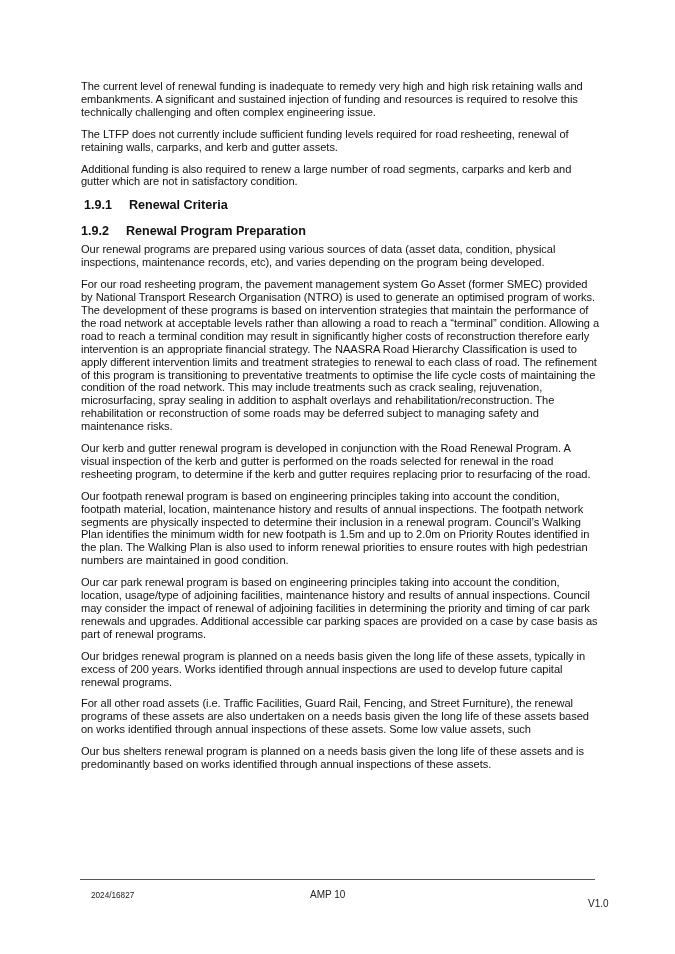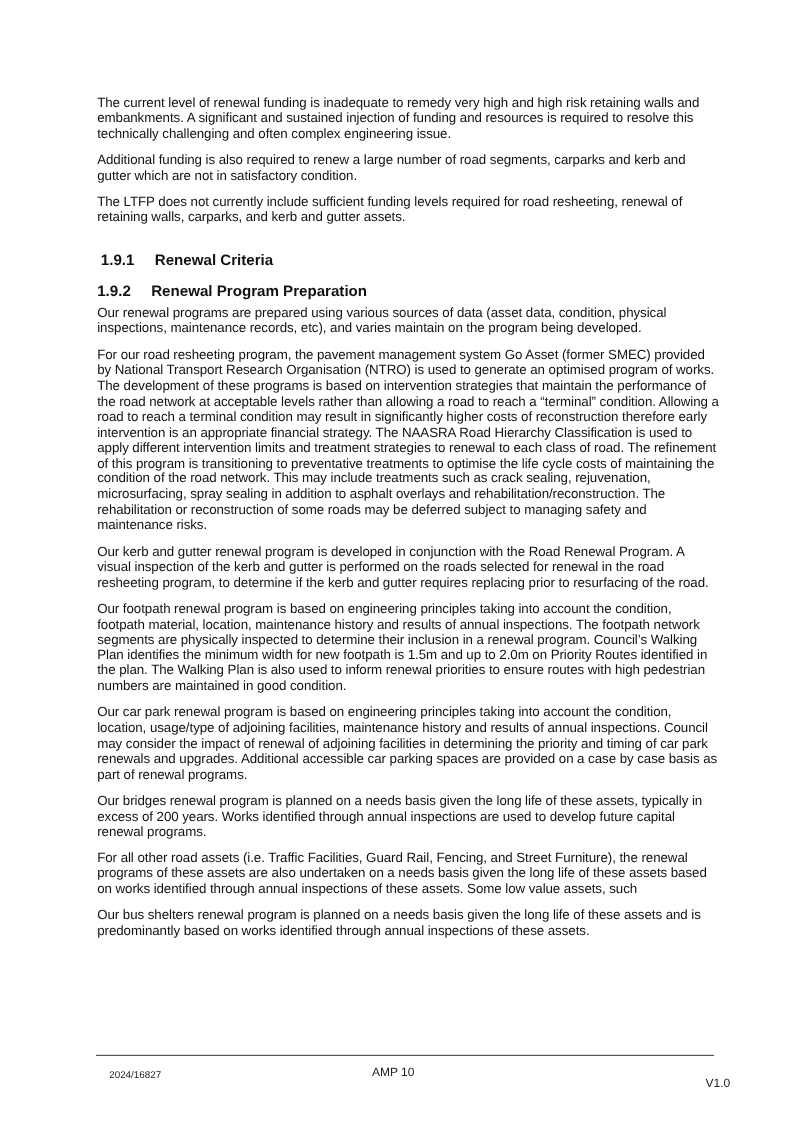--- a/index.html
+++ b/index.html
@@ -40,21 +40,21 @@
       font-size: 12.6px;
       line-height: 15px;
       margin: 0;
       white-space: nowrap;
     }
     .heading .num {
       display: inline-block;
       width: 45px;
     }
     .h-191 {
-      margin: 22px 0 11px 3px;
+      margin: 10px 0 11px 3px;
     }
     .h-192 {
       margin: 0 0 4px 0;
     }
     .footer-rule {
       position: absolute;
       left: 80px;
       top: 879px;
       width: 515px;
       height: 0;
@@ -83,32 +83,32 @@
       color: #222222;
     }
   </style>
 </head>
 <body>
 
 <div class="page">
   <div class="content">
 
     <p class="body-para">The current level of renewal funding is inadequate to remedy very high and high risk retaining walls and embankments. A significant and sustained injection of funding and resources is required to resolve this technically challenging and often complex engineering issue.</p>
+    <p class="body-para">The LTFP does not currently include sufficient funding levels required for road resheeting, renewal of retaining walls, carparks, and kerb and gutter assets.</p>
     <p class="body-para">Additional funding is also required to renew a large number of road segments, carparks and kerb and gutter which are not in satisfactory condition.</p>
-    <p class="body-para">The LTFP does not currently include sufficient funding levels required for road resheeting, renewal of retaining walls, carparks, and kerb and gutter assets.</p>
 
     <h3 class="heading h-191">
       <span class="num">1.9.1</span><span>Renewal Criteria</span>
     </h3>
 
     <h3 class="heading h-192">
       <span class="num">1.9.2</span><span>Renewal Program Preparation</span>
     </h3>
 
-    <p class="body-para">Our renewal programs are prepared using various sources of data (asset data, condition, physical inspections, maintenance records, etc), and varies maintain on the program being developed.</p>
+    <p class="body-para">Our renewal programs are prepared using various sources of data (asset data, condition, physical inspections, maintenance records, etc), and varies depending on the program being developed.</p>
     <p class="body-para">For our road resheeting program, the pavement management system Go Asset (former SMEC) provided by National Transport Research Organisation (NTRO) is used to generate an optimised program of works. The development of these programs is based on intervention strategies that maintain the performance of the road network at acceptable levels rather than allowing a road to reach a “terminal” condition. Allowing a road to reach a terminal condition may result in significantly higher costs of reconstruction therefore early intervention is an appropriate financial strategy. The NAASRA Road Hierarchy Classification is used to apply different intervention limits and treatment strategies to renewal to each class of road.  The refinement of this program is transitioning to preventative treatments to optimise the life cycle costs of maintaining the condition of the road network.  This may include treatments such as crack sealing, rejuvenation, microsurfacing, spray sealing in addition to asphalt overlays and rehabilitation/reconstruction.  The rehabilitation or reconstruction of some roads may be deferred subject to managing safety and maintenance risks.</p>
     <p class="body-para">Our kerb and gutter renewal program is developed in conjunction with the Road Renewal Program. A visual inspection of the kerb and gutter is performed on the roads selected for renewal in the road resheeting program, to determine if the kerb and gutter requires replacing prior to resurfacing of the road.</p>
     <p class="body-para">Our footpath renewal program is based on engineering principles taking into account the condition, footpath material, location, maintenance history and results of annual inspections. The footpath network segments are physically inspected to determine their inclusion in a renewal program. Council’s Walking Plan identifies the minimum width for new footpath is 1.5m and up to 2.0m on Priority Routes identified in the plan. The Walking Plan is also used to inform renewal priorities to ensure routes with high pedestrian numbers are maintained in good condition.</p>
     <p class="body-para">Our car park renewal program is based on engineering principles taking into account the condition, location, usage/type of adjoining facilities, maintenance history and results of annual inspections. Council may consider the impact of renewal of adjoining facilities in determining the priority and timing of car park renewals and upgrades. Additional accessible car parking spaces are provided on a case by case basis as part of renewal programs.</p>
     <p class="body-para">Our bridges renewal program is planned on a needs basis given the long life of these assets, typically in excess of 200 years. Works identified through annual inspections are used to develop future capital renewal programs.</p>
     <p class="body-para">For all other road assets (i.e. Traffic Facilities, Guard Rail, Fencing, and Street Furniture), the renewal programs of these assets are also undertaken on a needs basis given the long life of these assets based on works identified through annual inspections of these assets. Some low value assets, such</p>
     <p class="body-para">Our bus shelters renewal program is planned on a needs basis given the long life of these assets and is predominantly based on works identified through annual inspections of these assets.</p>
 
   </div>
 

